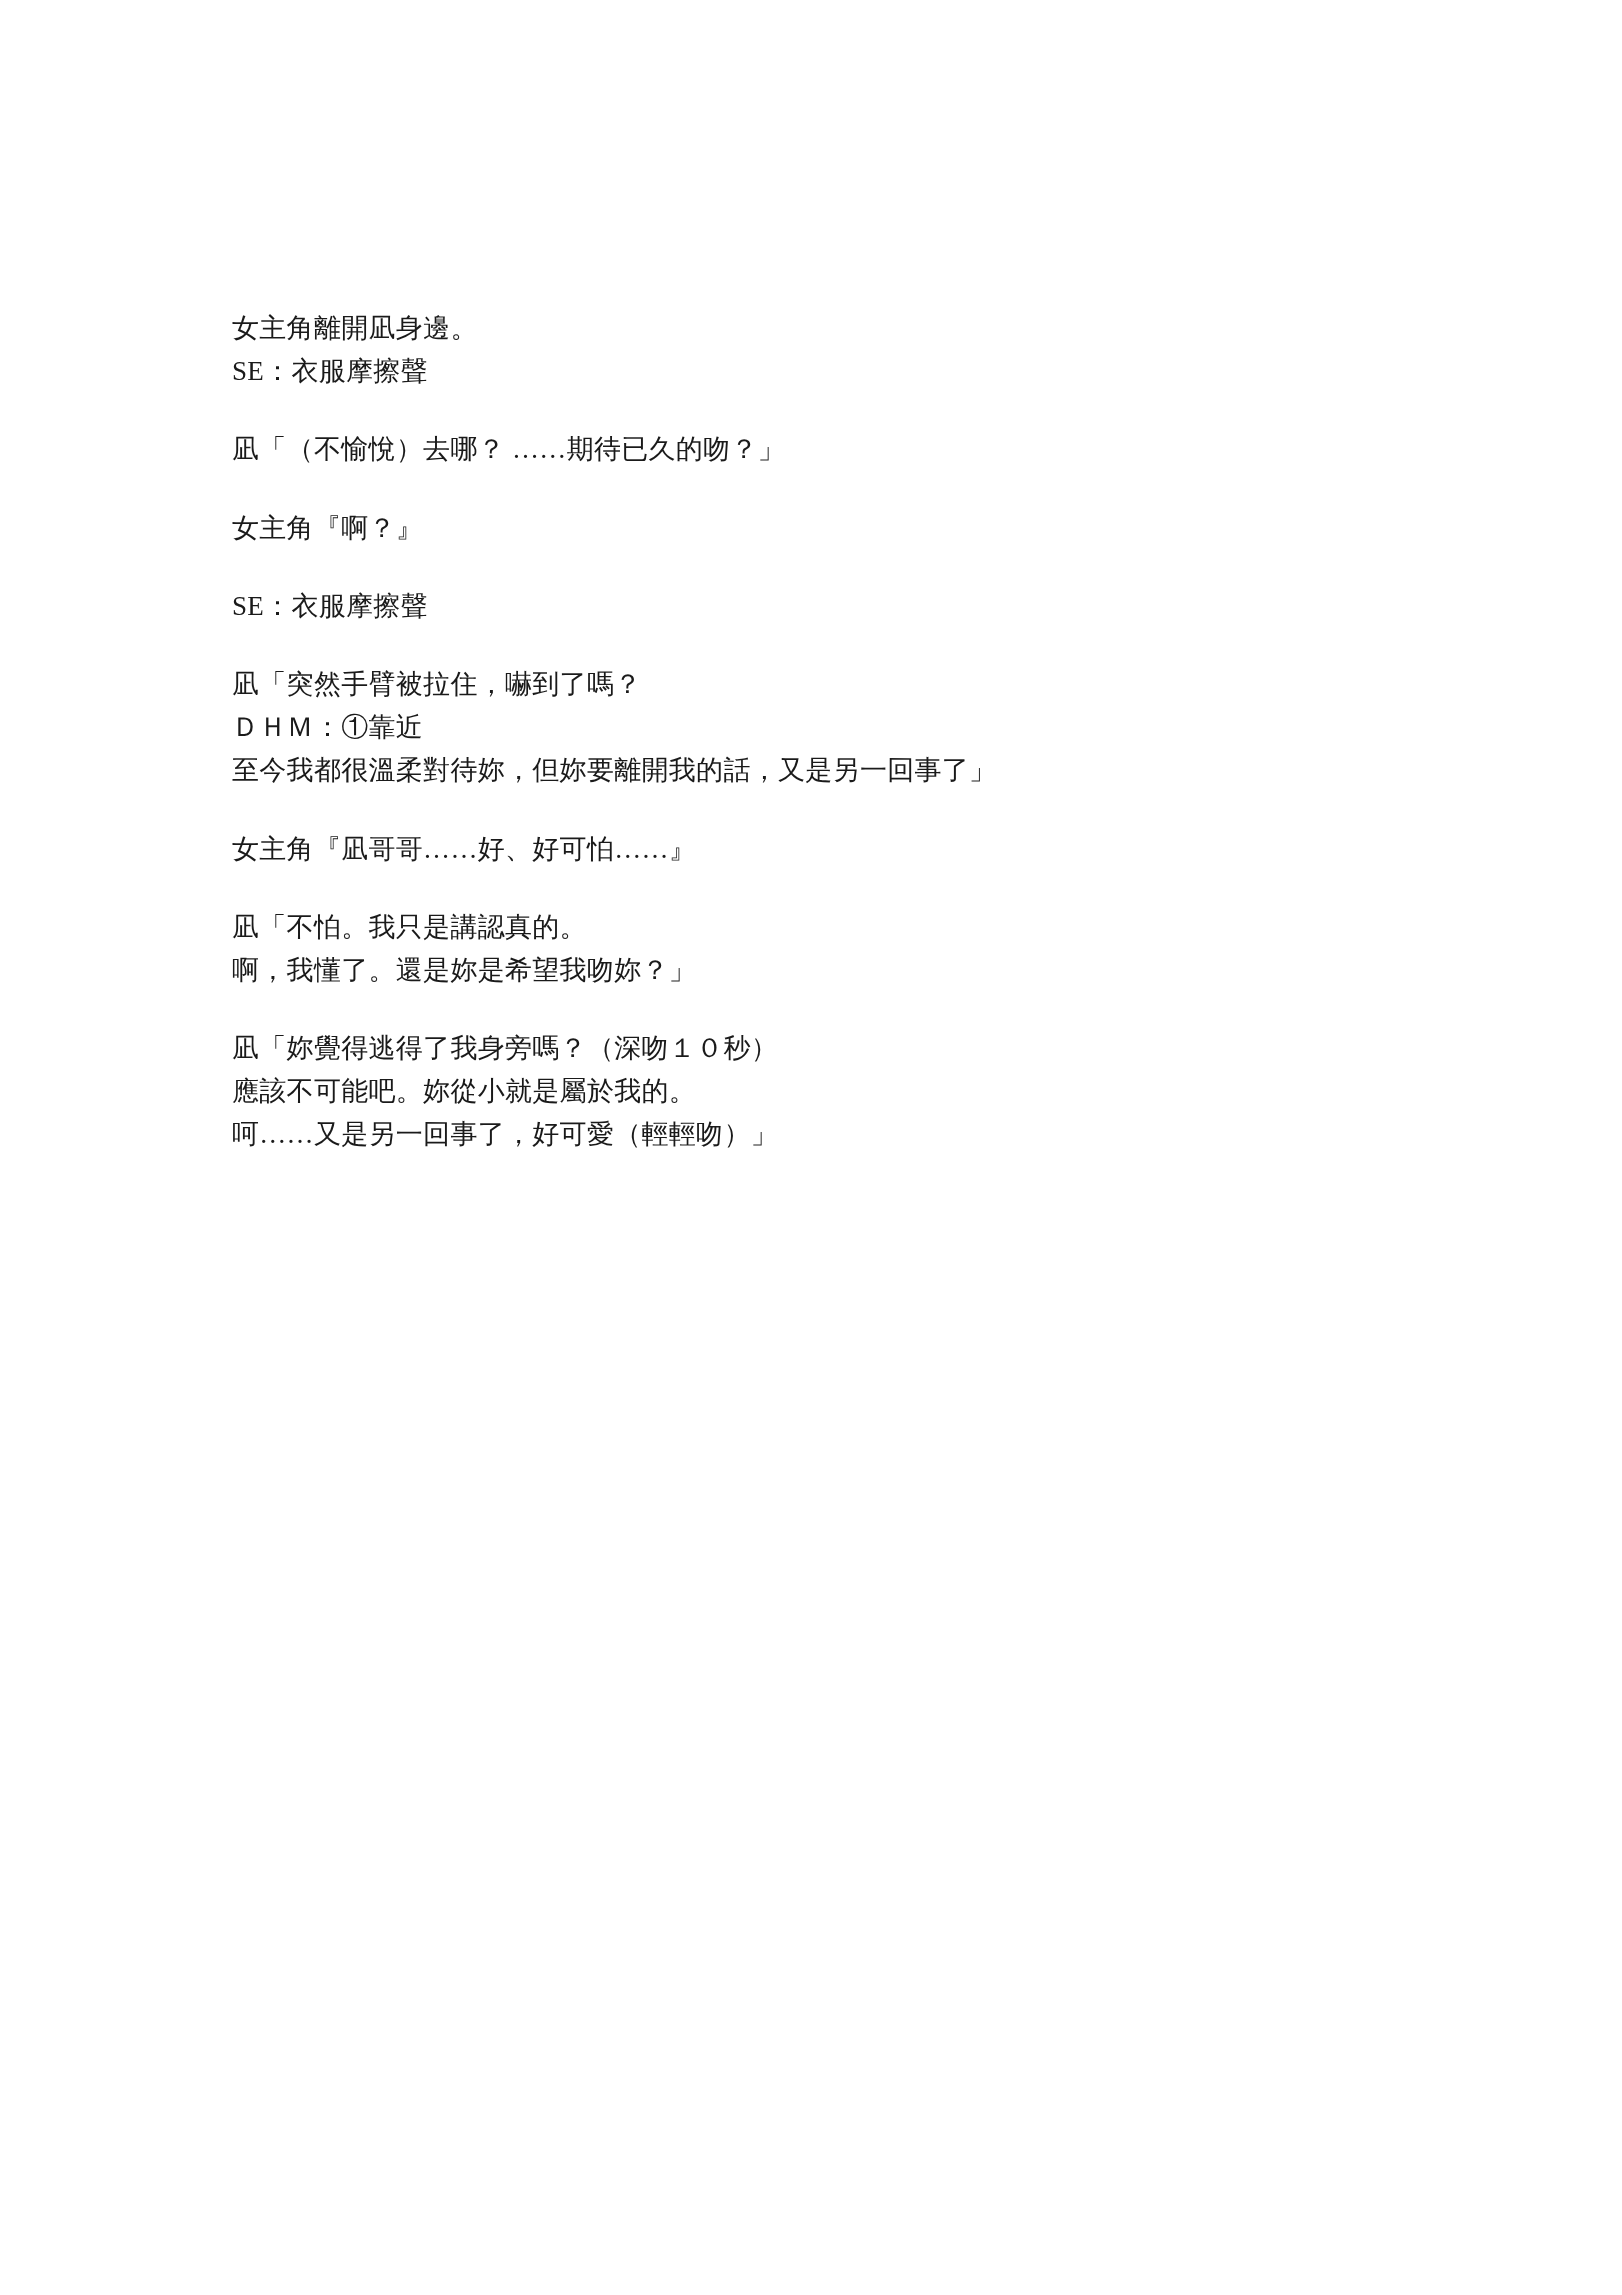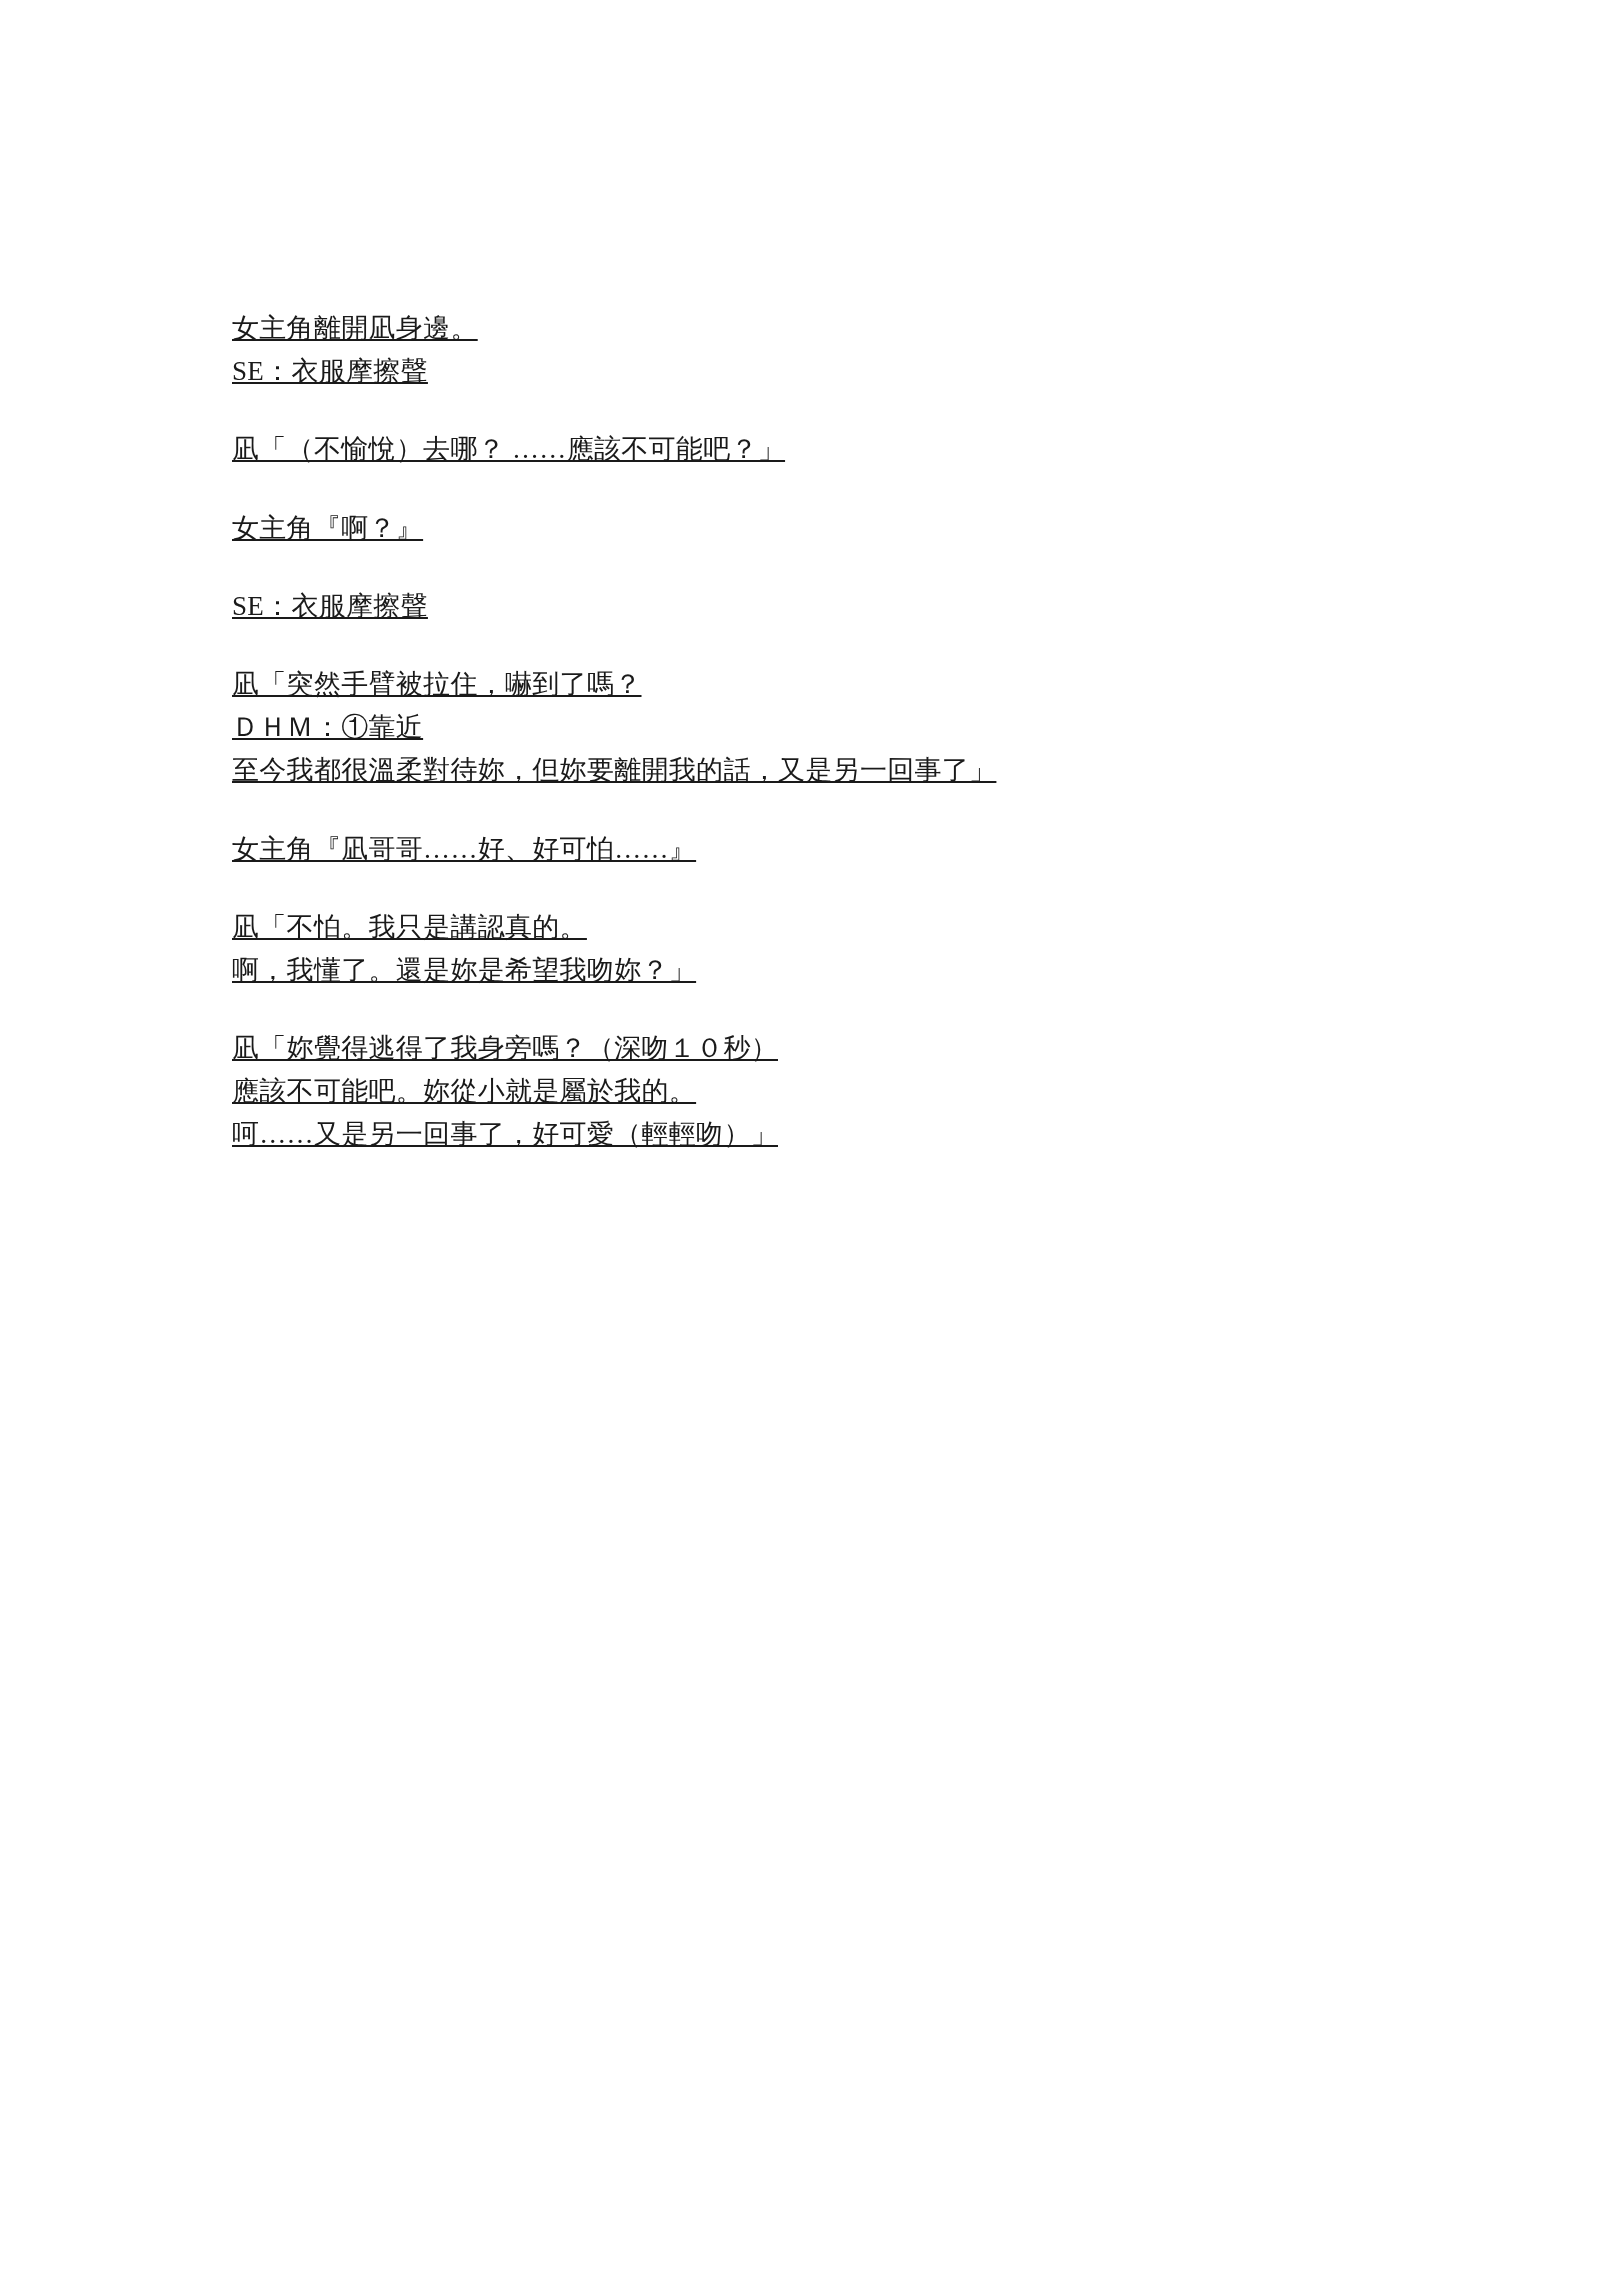--- a/index.html
+++ b/index.html
@@ -30,37 +30,36 @@
   }
   .block {
     margin: 0 0 35px 0;
   }
   .block:last-child {
     margin-bottom: 4px;
   }
   .line {
     white-space: pre-wrap;
     min-height: 1.60em;
-    text-decoration: underline;
   }
   .line.indent {
     padding-left: 14.4px;
   }
 </style>
 </head>
 <body>
 
 <div class="page">
   <div class="doc-body">
       <div class="block">
         <div class="line">女主角離開凪身邊。</div>
         <div class="line">SE：衣服摩擦聲</div>
       </div>
       <div class="block">
-        <div class="line">凪「（不愉悅）去哪？ ……應該不可能吧？」</div>
+        <div class="line">凪「（不愉悅）去哪？ ……期待已久的吻？」</div>
       </div>
       <div class="block">
         <div class="line">女主角『啊？』</div>
       </div>
       <div class="block">
         <div class="line">SE：衣服摩擦聲</div>
       </div>
       <div class="block">
         <div class="line">凪「突然手臂被拉住，嚇到了嗎？</div>
         <div class="line">ＤＨＭ：①靠近</div>

